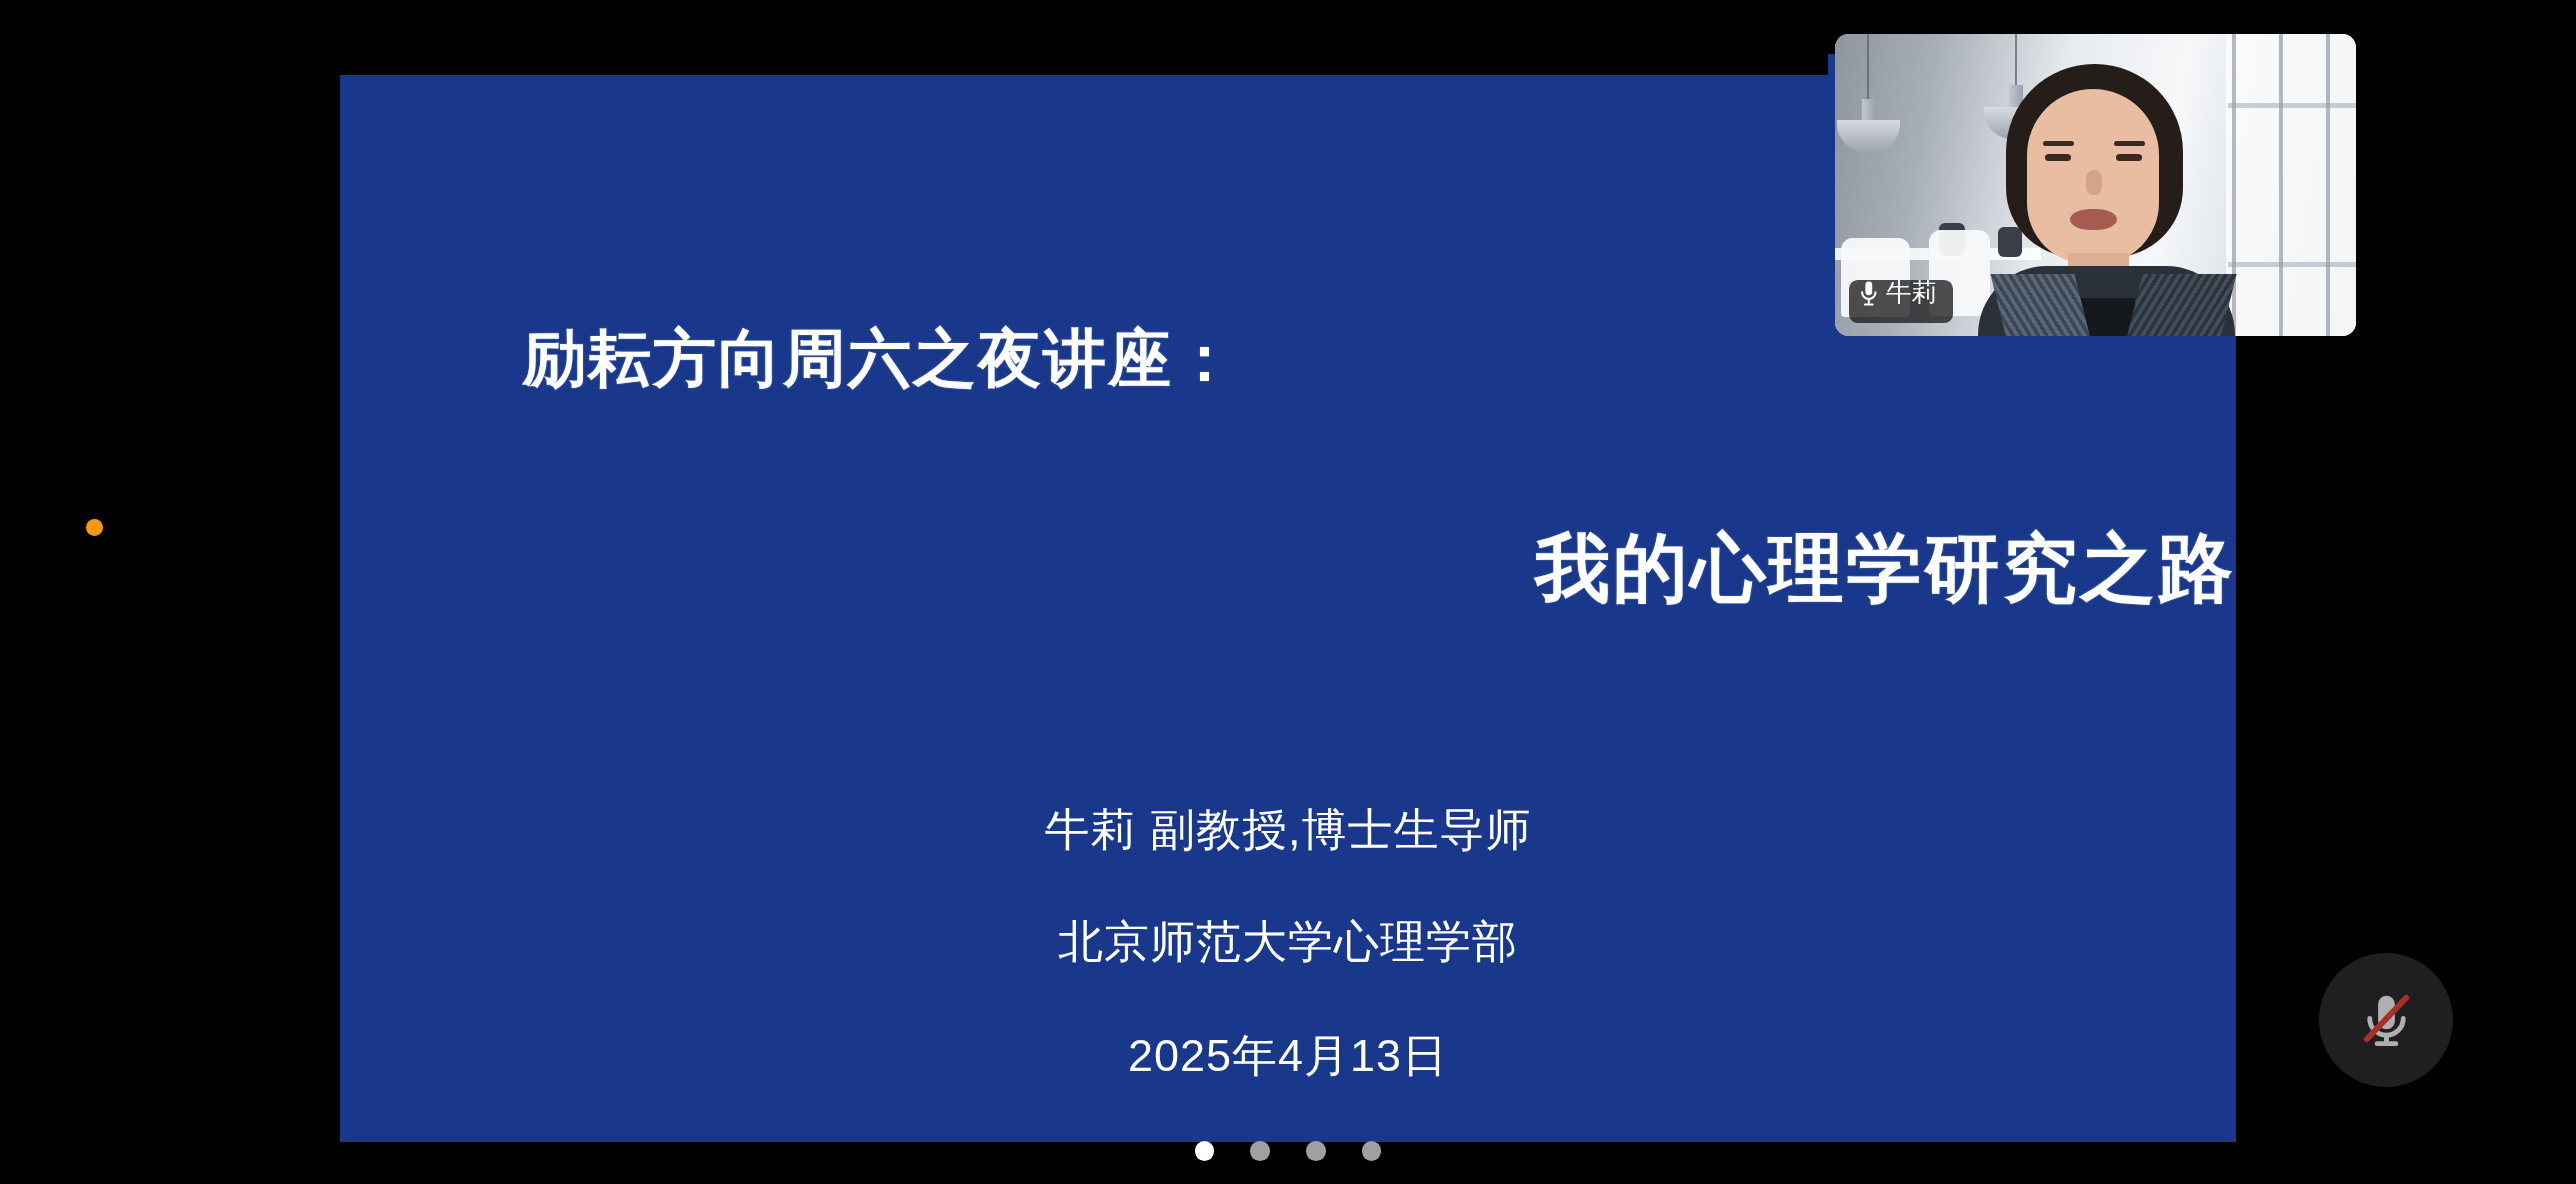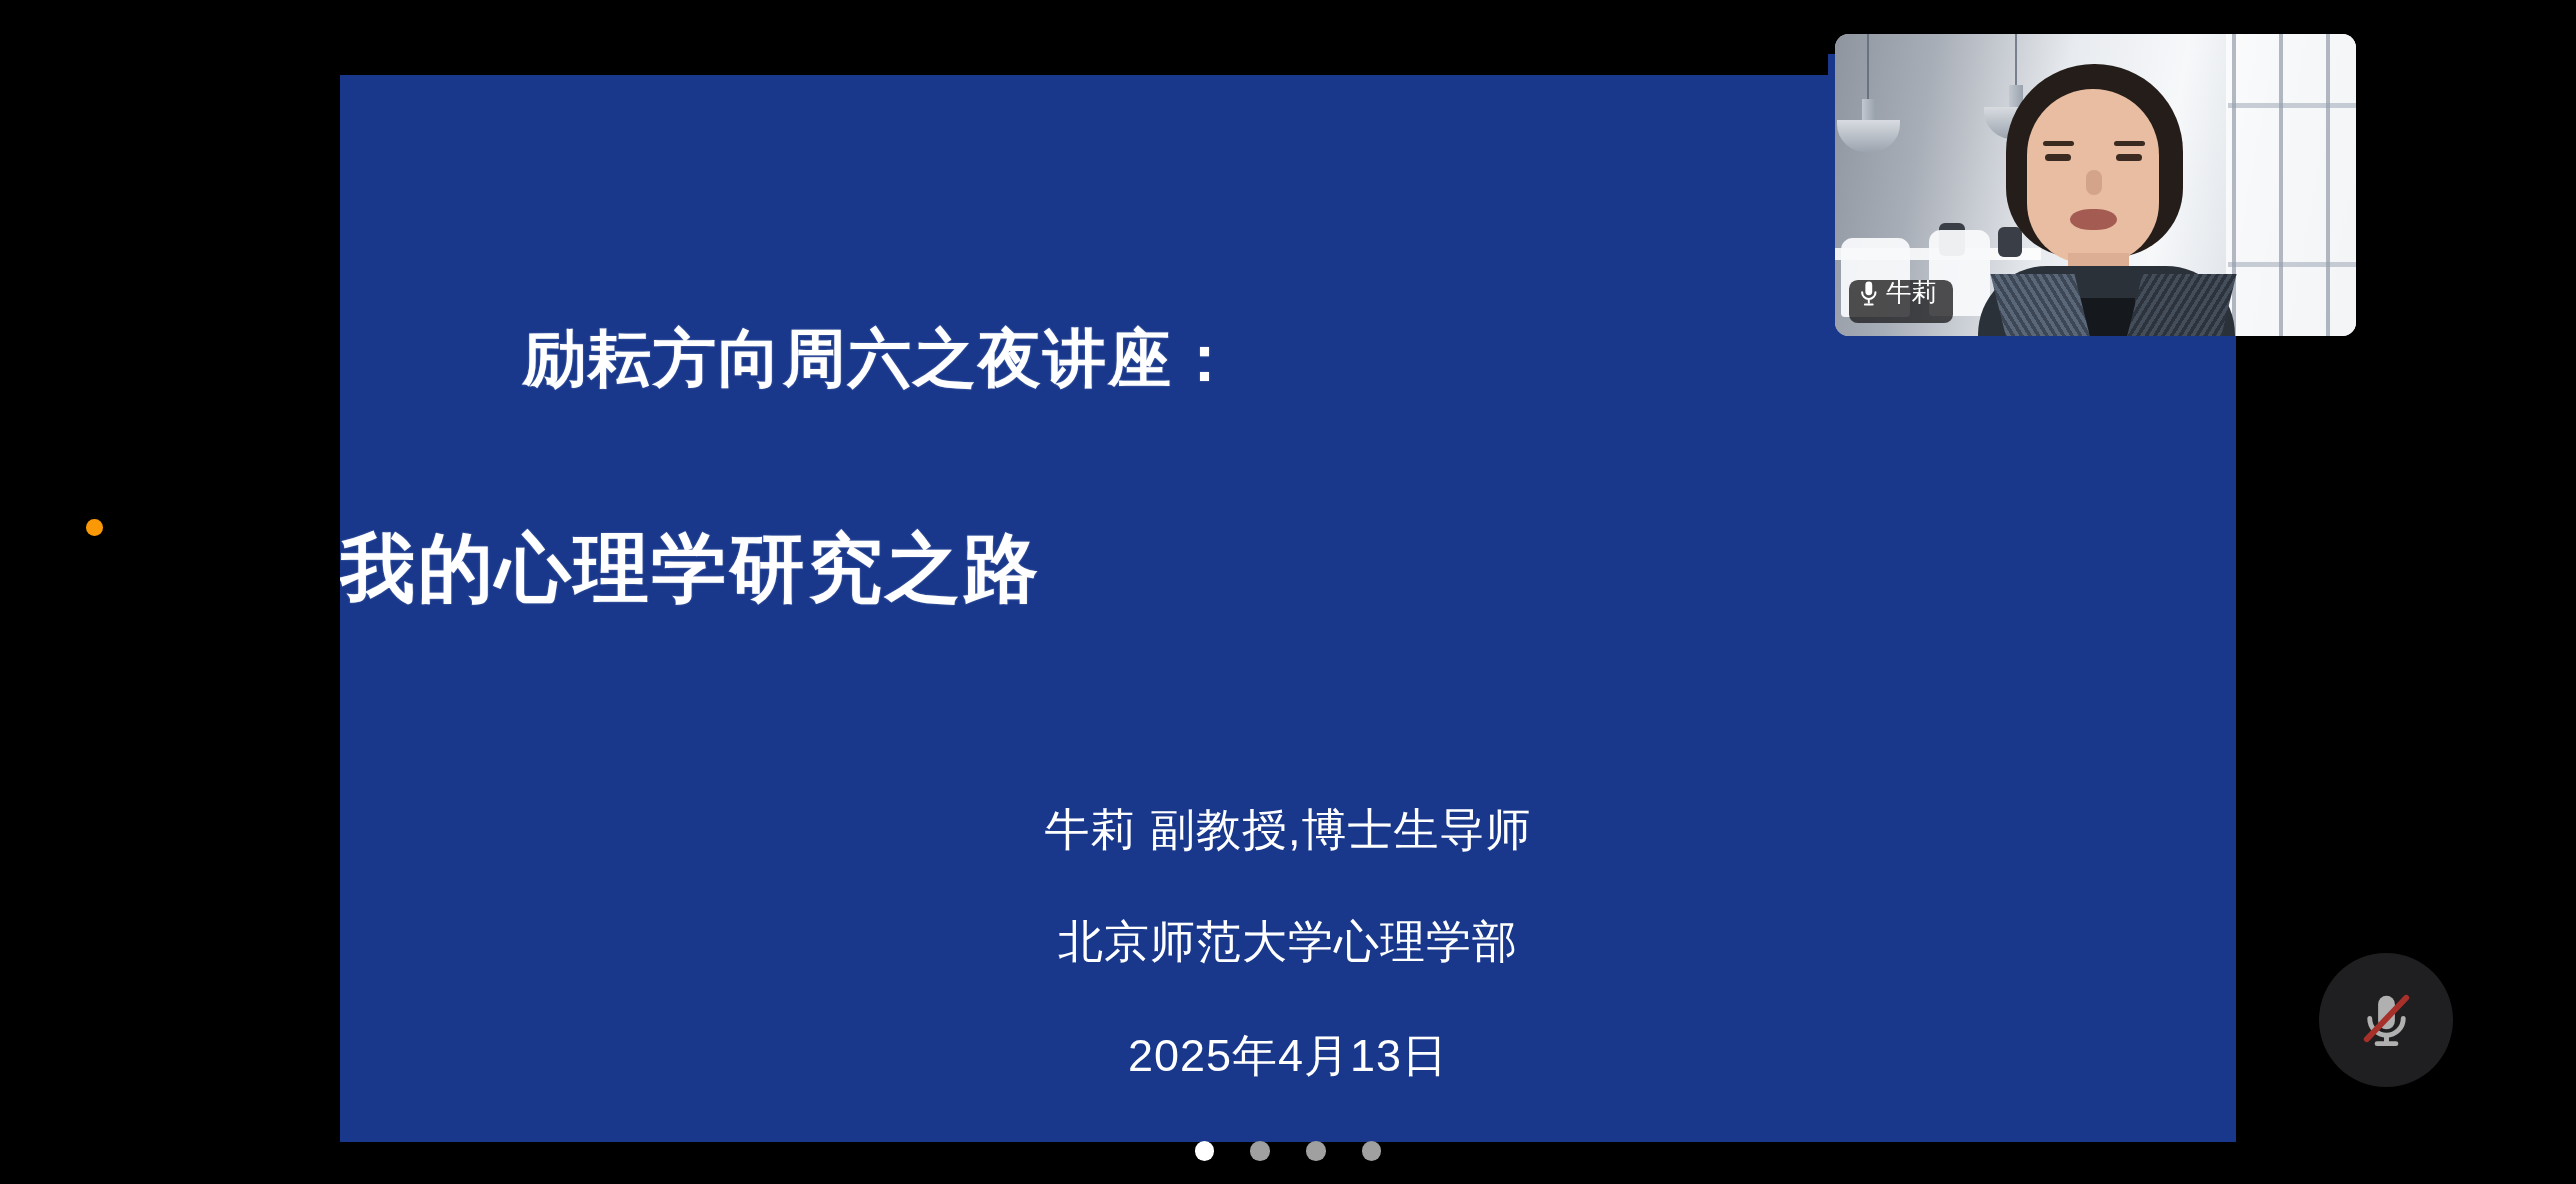--- a/index.html
+++ b/index.html
@@ -50,21 +50,21 @@
     letter-spacing: 2px;
     white-space: nowrap;
     text-shadow: 0 0 2px rgba(255,255,255,0.35);
   }
 
   .slide-heading {
     position: absolute;
     left: 0;
     right: 0;
     top: 444px;
-    text-align: left;
+    text-align: right;
     font-size: 75px;
     font-weight: 700;
     color: #FFFFFF;
     letter-spacing: 2.9px;
     white-space: nowrap;
     text-shadow: 0 0 2px rgba(255,255,255,0.35);
   }
 
   .slide-sub {
     position: absolute;

